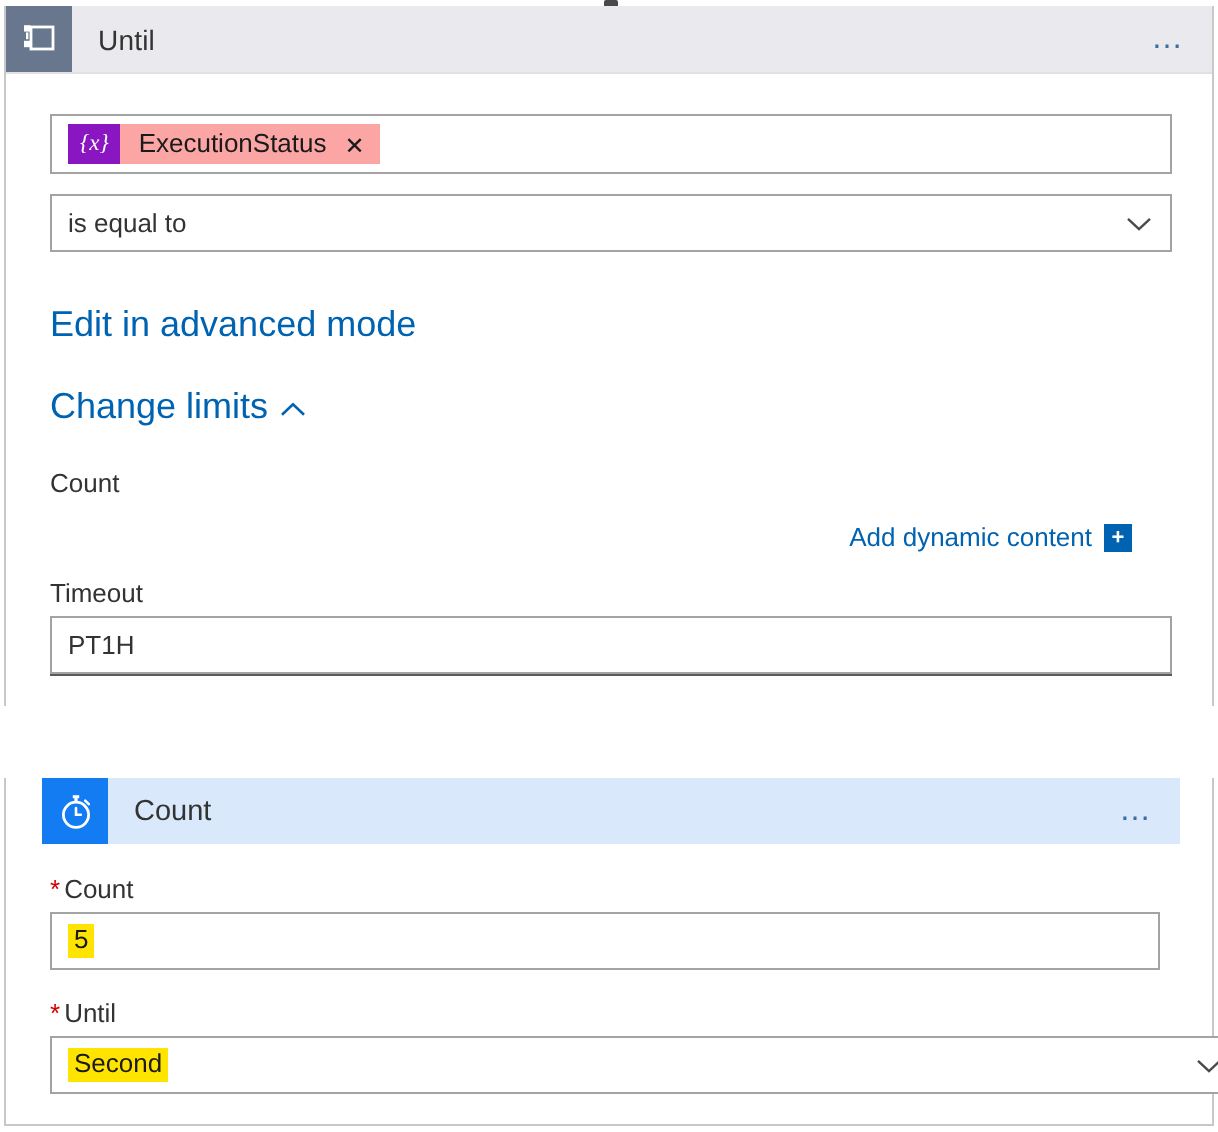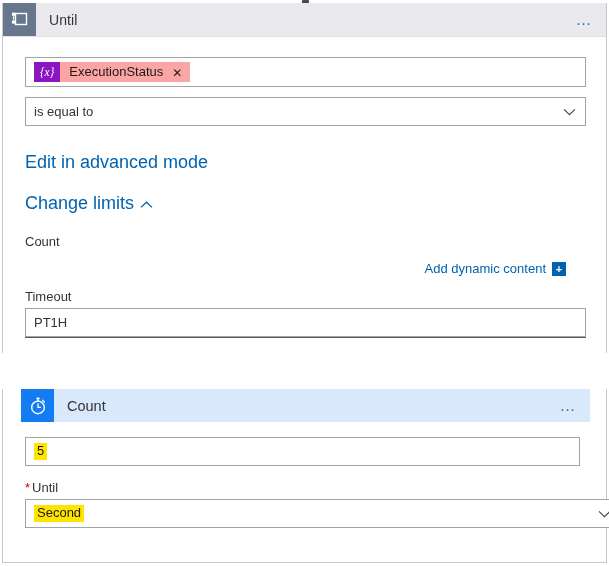--- a/index.html
+++ b/index.html
@@ -365,20 +365,23 @@
           <rect x="9.2" y="2.8" width="1.6" height="2.2" fill="#ffffff"></rect>
           <path d="M14.6 4.3 L16.4 6.1" stroke="#ffffff" stroke-width="1.3" stroke-linecap="round"></path>
         </svg>
       </div>
       <div class="delay-title">Count</div>
       <div class="hdr-ellipsis">…</div>
     </div>
 
     <div class="delay-body">
 
+      <div class="lbl">
+        <span class="req-star">*</span><span>Count</span>
+      </div>
       <div class="fld" style="width:555px;">
         <span class="hl">5</span>
       </div>
 
       <div class="spacer-14"></div>
 
       <div class="lbl">
         <span class="req-star">*</span><span>Until</span>
       </div>
       <div class="fld with-chevron" style="width:596px;">

